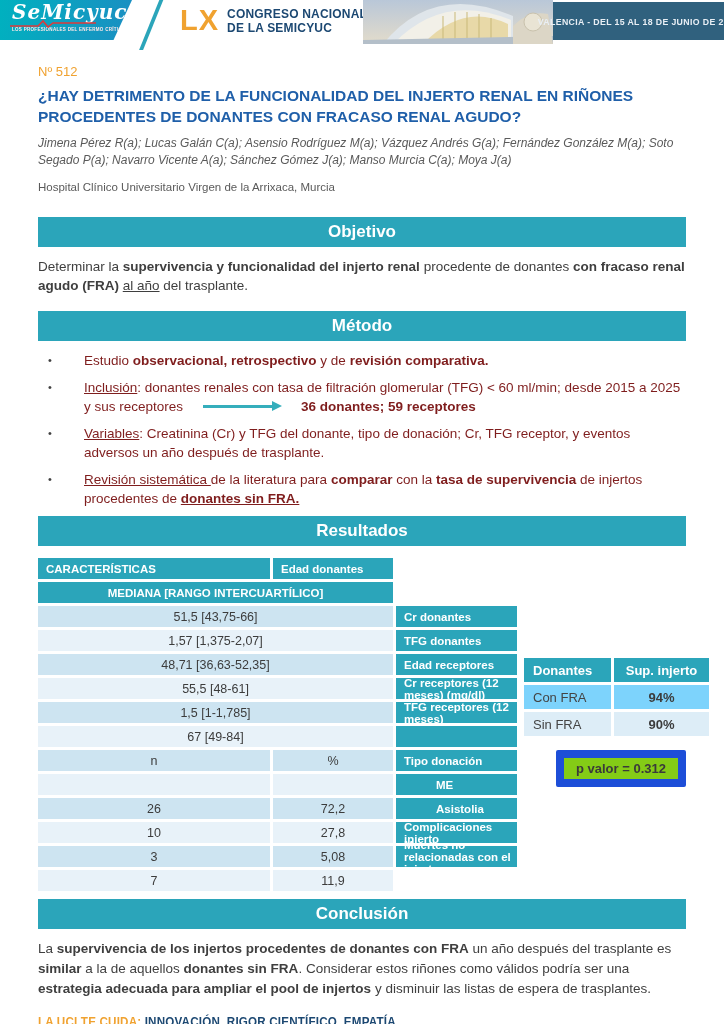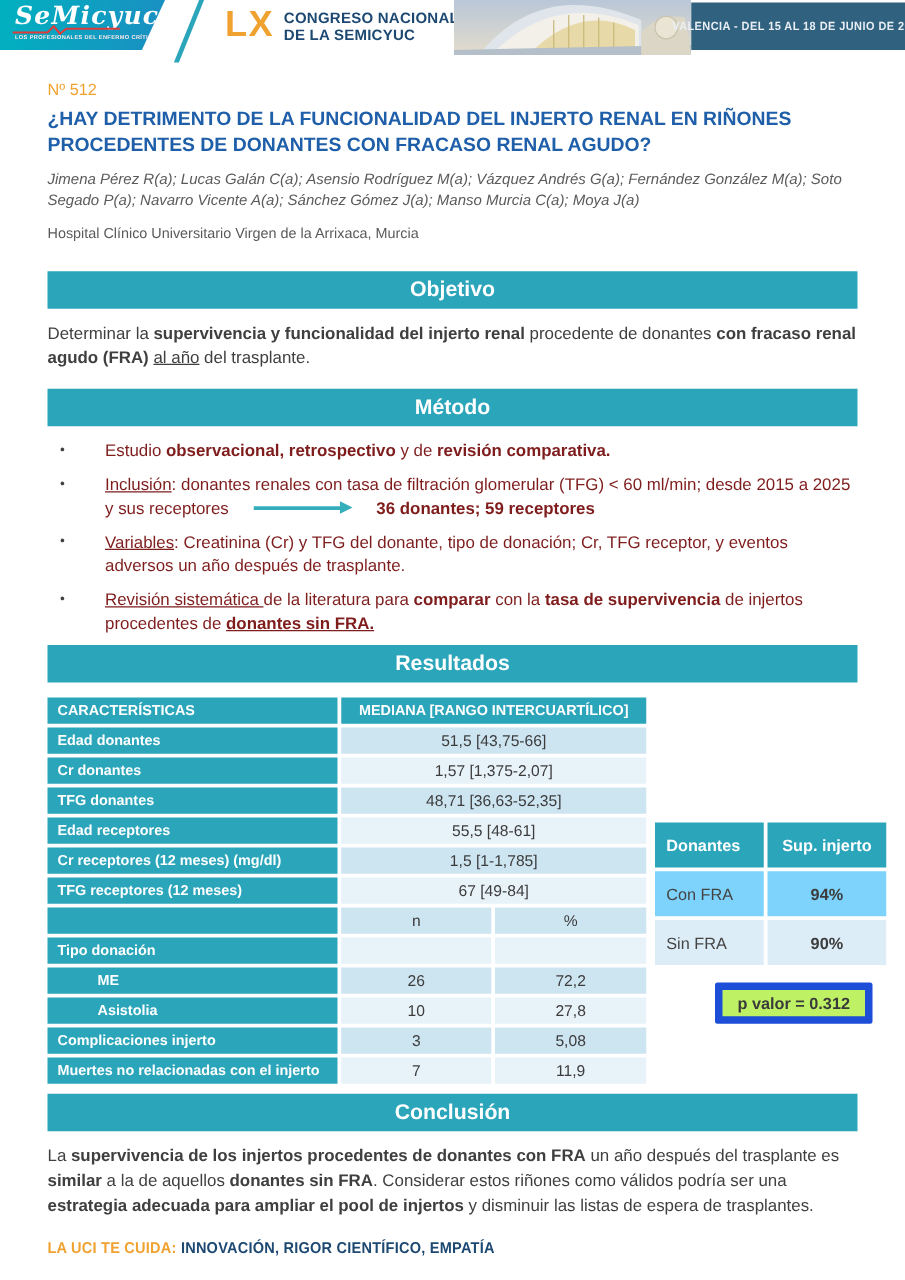--- a/index.html
+++ b/index.html
@@ -61,30 +61,30 @@
   .c.head { background:#2ba5ba; color:#fff; font-weight:bold; font-size:11.5px; }
   .c.indent { padding-left:40px; }
   .c.span2 { grid-column:span 2; }
   .c.center { justify-content:center; padding-left:0; }
   .c.val { font-size:12.5px; color:#3c3c3c; }
   .c.dark { background:#cde4f1; }
   .c.light { background:#e8f2f9; }
 
   .results-side { flex:1; padding-left:6px; }
   .stable { display:grid; grid-template-columns:87px 95px; gap:3px; width:185px; margin-top:100px; }
-  .sc { height:36px; display:flex; align-items:center; }
+  .sc { height:24px; display:flex; align-items:center; }
   .sc.head { background:#2ba5ba; color:#fff; font-weight:bold; font-size:13px; padding-left:9px; }
   .sc.head.center { padding-left:0; justify-content:center; }
   .sc.body { font-size:13px; color:#444; padding-left:9px; }
   .sc.body.center { padding-left:0; justify-content:center; font-weight:bold; color:#3c3c3c; }
   .sc.dark { background:#7dd3fc; }
   .sc.light { background:#ddedf7; }
 
-  .pbox { width:fit-content; margin:14px 0 0 48px; border:6px solid #1d4ed8; border-radius:2px;
-    padding:3px 12px; font-size:13px; font-weight:bold; color:#3a3a3a; background:#bef264; }
+  .pbox { width:fit-content; margin:14px 0 0 32px; border:8px solid #1d4ed8; border-radius:2px;
+    padding:3px 12px; font-size:13px; font-weight:bold; color:#3a3a3a; background:#84cc16; }
 
   .conclusion-text { margin-top:10px; font-size:13.5px; line-height:20px; }
 
   .footer { margin-top:16px; font-size:12.5px; font-weight:bold; white-space:nowrap; }
   .footer .fx { display:inline-block; transform:scaleX(.93); transform-origin:left; letter-spacing:.2px; }
   .footer-prefix { color:#f0a230; }
   .footer-rest { color:#1c4872; }
 </style>
 </head>
 <body>
@@ -170,22 +170,22 @@
         </div>
       </div>
 
     <div class="banner after-table">
       <span>Resultados</span>
     </div>
 
     <div class="results-row">
       <div class="rtable">
           <div class="c head label">CARACTERÍSTICAS</div>
+          <div class="c label">Edad donantes</div>
           <div class="c head span2 center">MEDIANA [RANGO INTERCUARTÍLICO]</div>
-          <div class="c label">Edad donantes</div>
           <div class="c val span2 center dark">51,5 [43,75-66]</div>
           <div class="c label">Cr donantes</div>
           <div class="c val span2 center light">1,57 [1,375-2,07]</div>
           <div class="c label">TFG donantes</div>
           <div class="c val span2 center dark">48,71 [36,63-52,35]</div>
           <div class="c label">Edad receptores</div>
           <div class="c val span2 center light">55,5 [48-61]</div>
           <div class="c label">Cr receptores (12 meses) (mg/dl)</div>
           <div class="c val span2 center dark">1,5 [1-1,785]</div>
           <div class="c label">TFG receptores (12 meses)</div>

